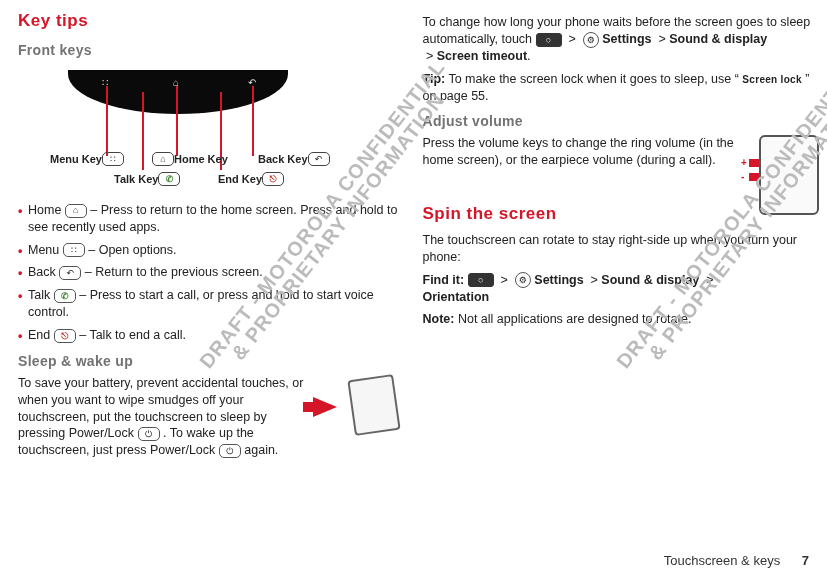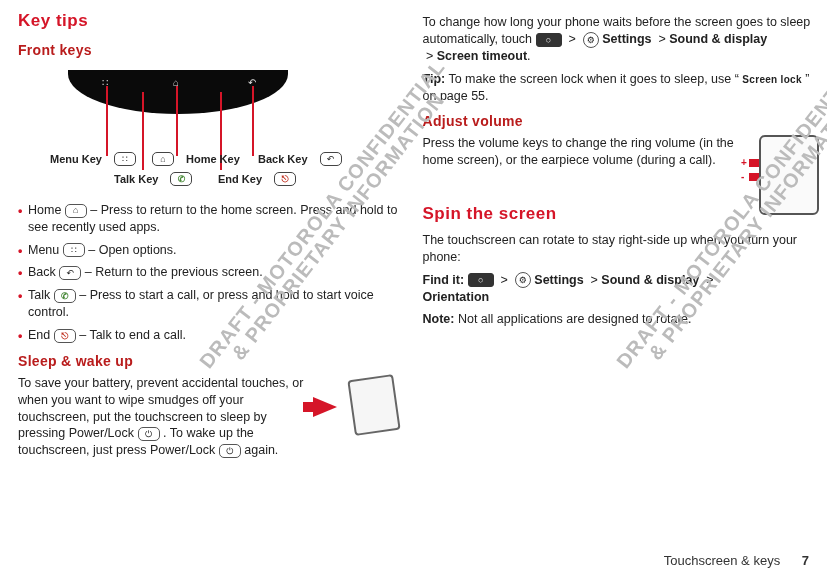--- a/index.html
+++ b/index.html
@@ -24,21 +24,21 @@
 }
 .col + .col { padding-right: 0; padding-left: 4px; }
 h1.section {
   color: #d51528;
   font-weight: 800;
   font-size: 17px;
   letter-spacing: 0.5px;
   margin-bottom: 6px;
 }
 h2.subsection {
-  color: #b91c1c;
+  color: #737373;
   font-weight: 800;
   font-size: 14px;
   letter-spacing: 0.3px;
   margin: 8px 0 4px 0;
 }
 .frontkeys-diagram {
   width: 330px;
   height: 130px;
   position: relative;
   margin-bottom: 8px;
@@ -65,21 +65,21 @@
 .line3 { left: 158px; top: 22px; height: 70px; }
 .line4 { left: 202px; top: 28px; height: 78px; }
 .line5 { left: 234px; top: 22px; height: 70px; }
 .keylabel {
   position: absolute;
   font-weight: bold;
   font-size: 11px;
   white-space: nowrap;
   display: flex;
   align-items: center;
-  gap: 12px;
+  gap: 0;
 }
 .menu-l { left: 32px; top: 88px; }
 .home-l { left: 134px; top: 88px; }
 .back-l { left: 240px; top: 88px; }
 .talk-l { left: 96px; top: 108px; }
 .end-l  { left: 200px; top: 108px; }
 .icon-box {
   display: inline-flex;
   align-items: center;
   justify-content: center;

